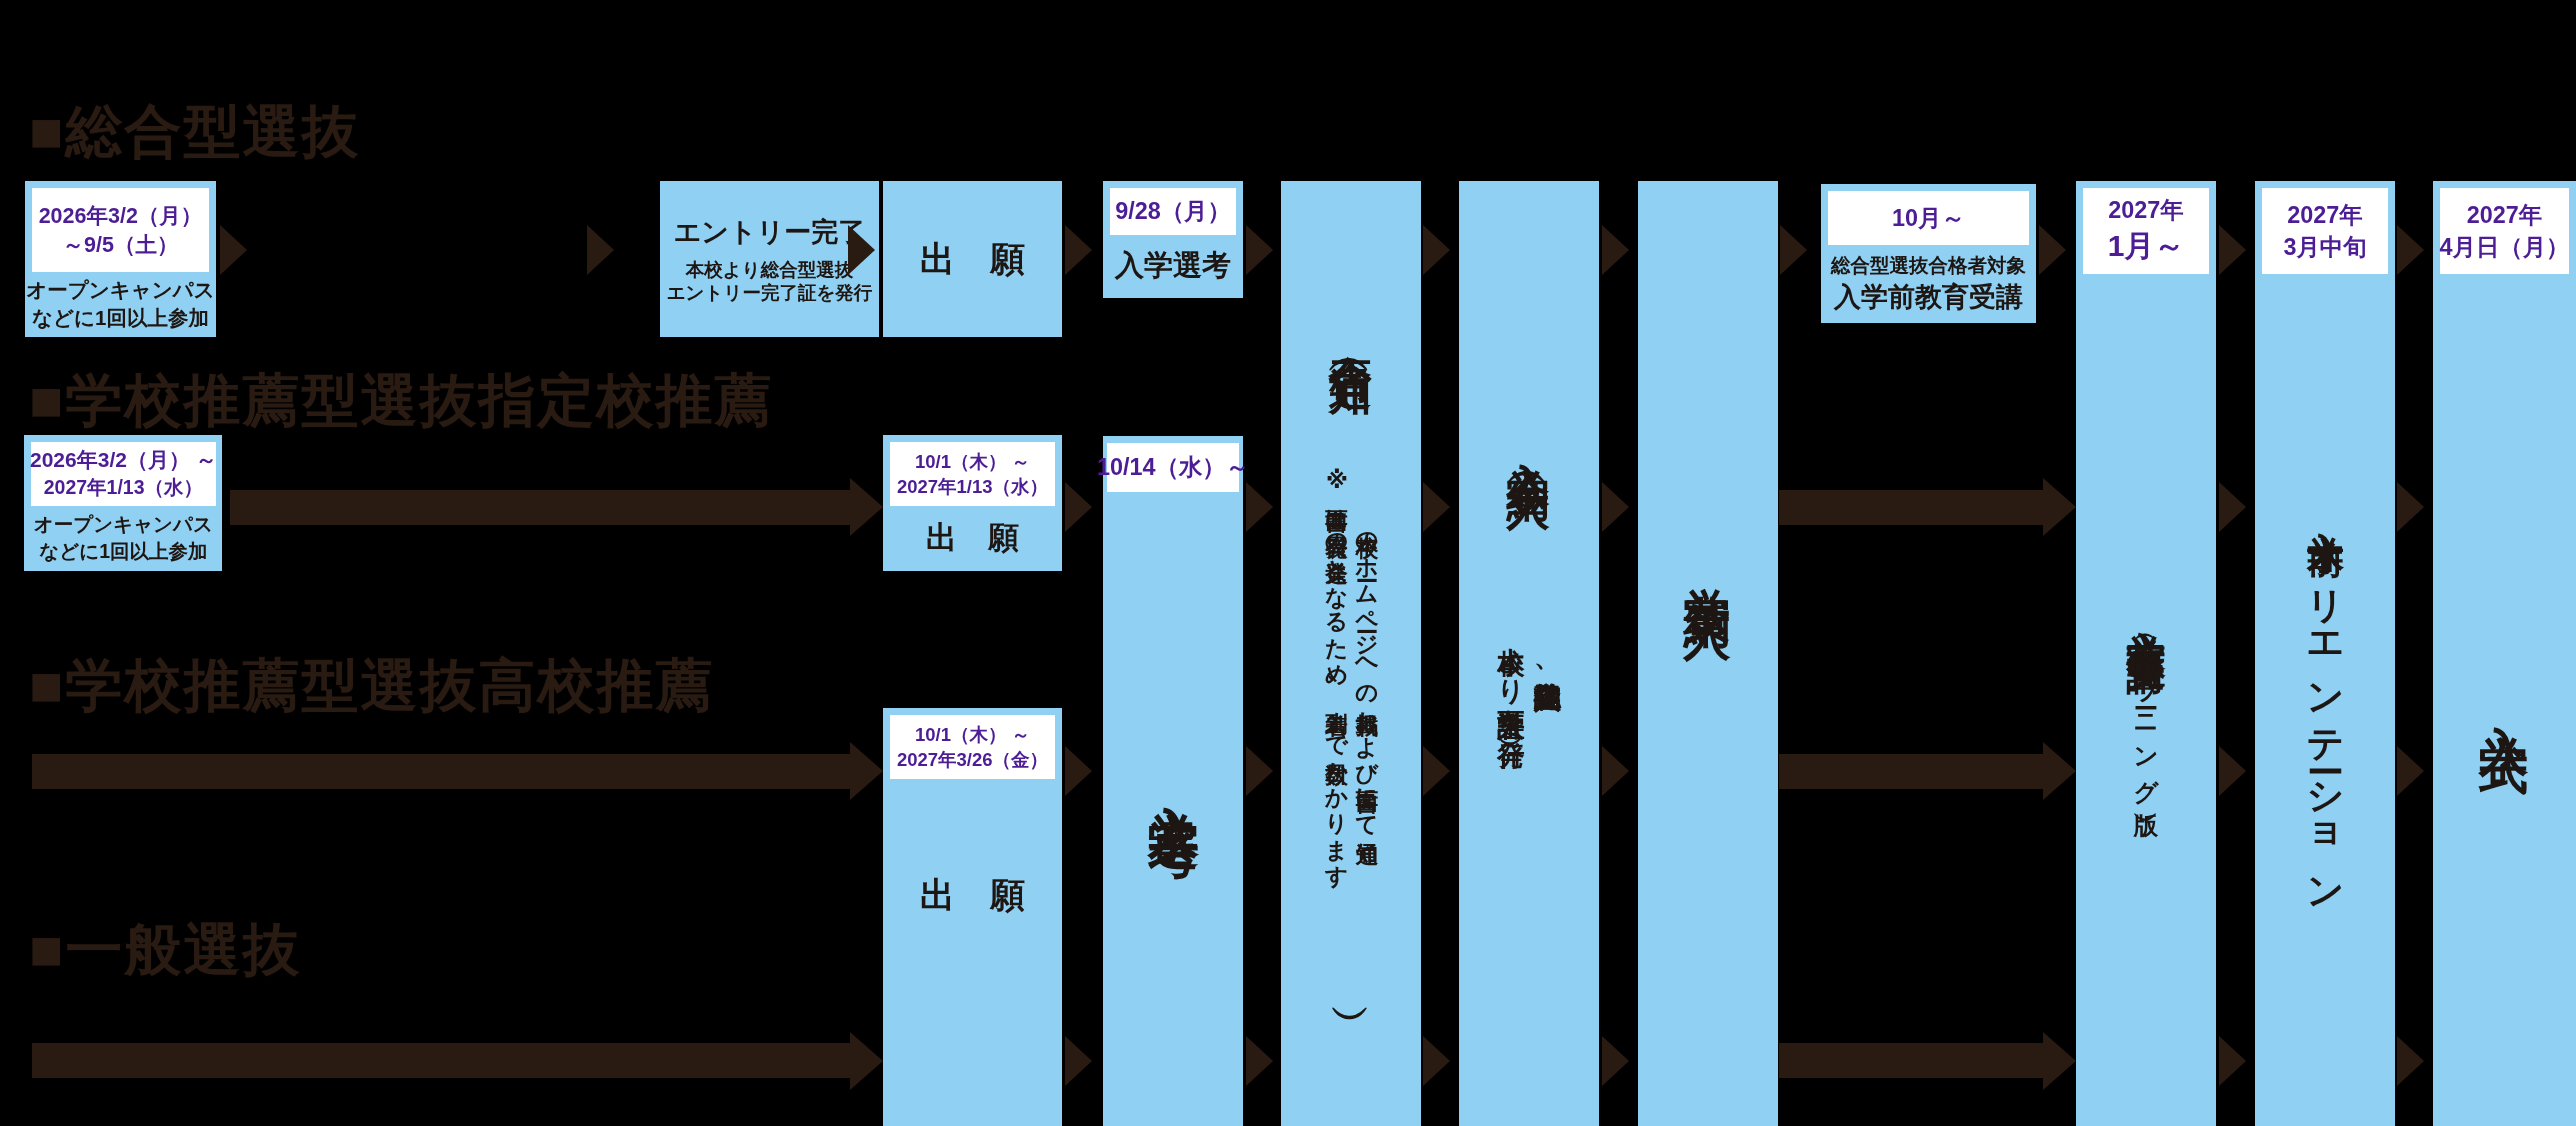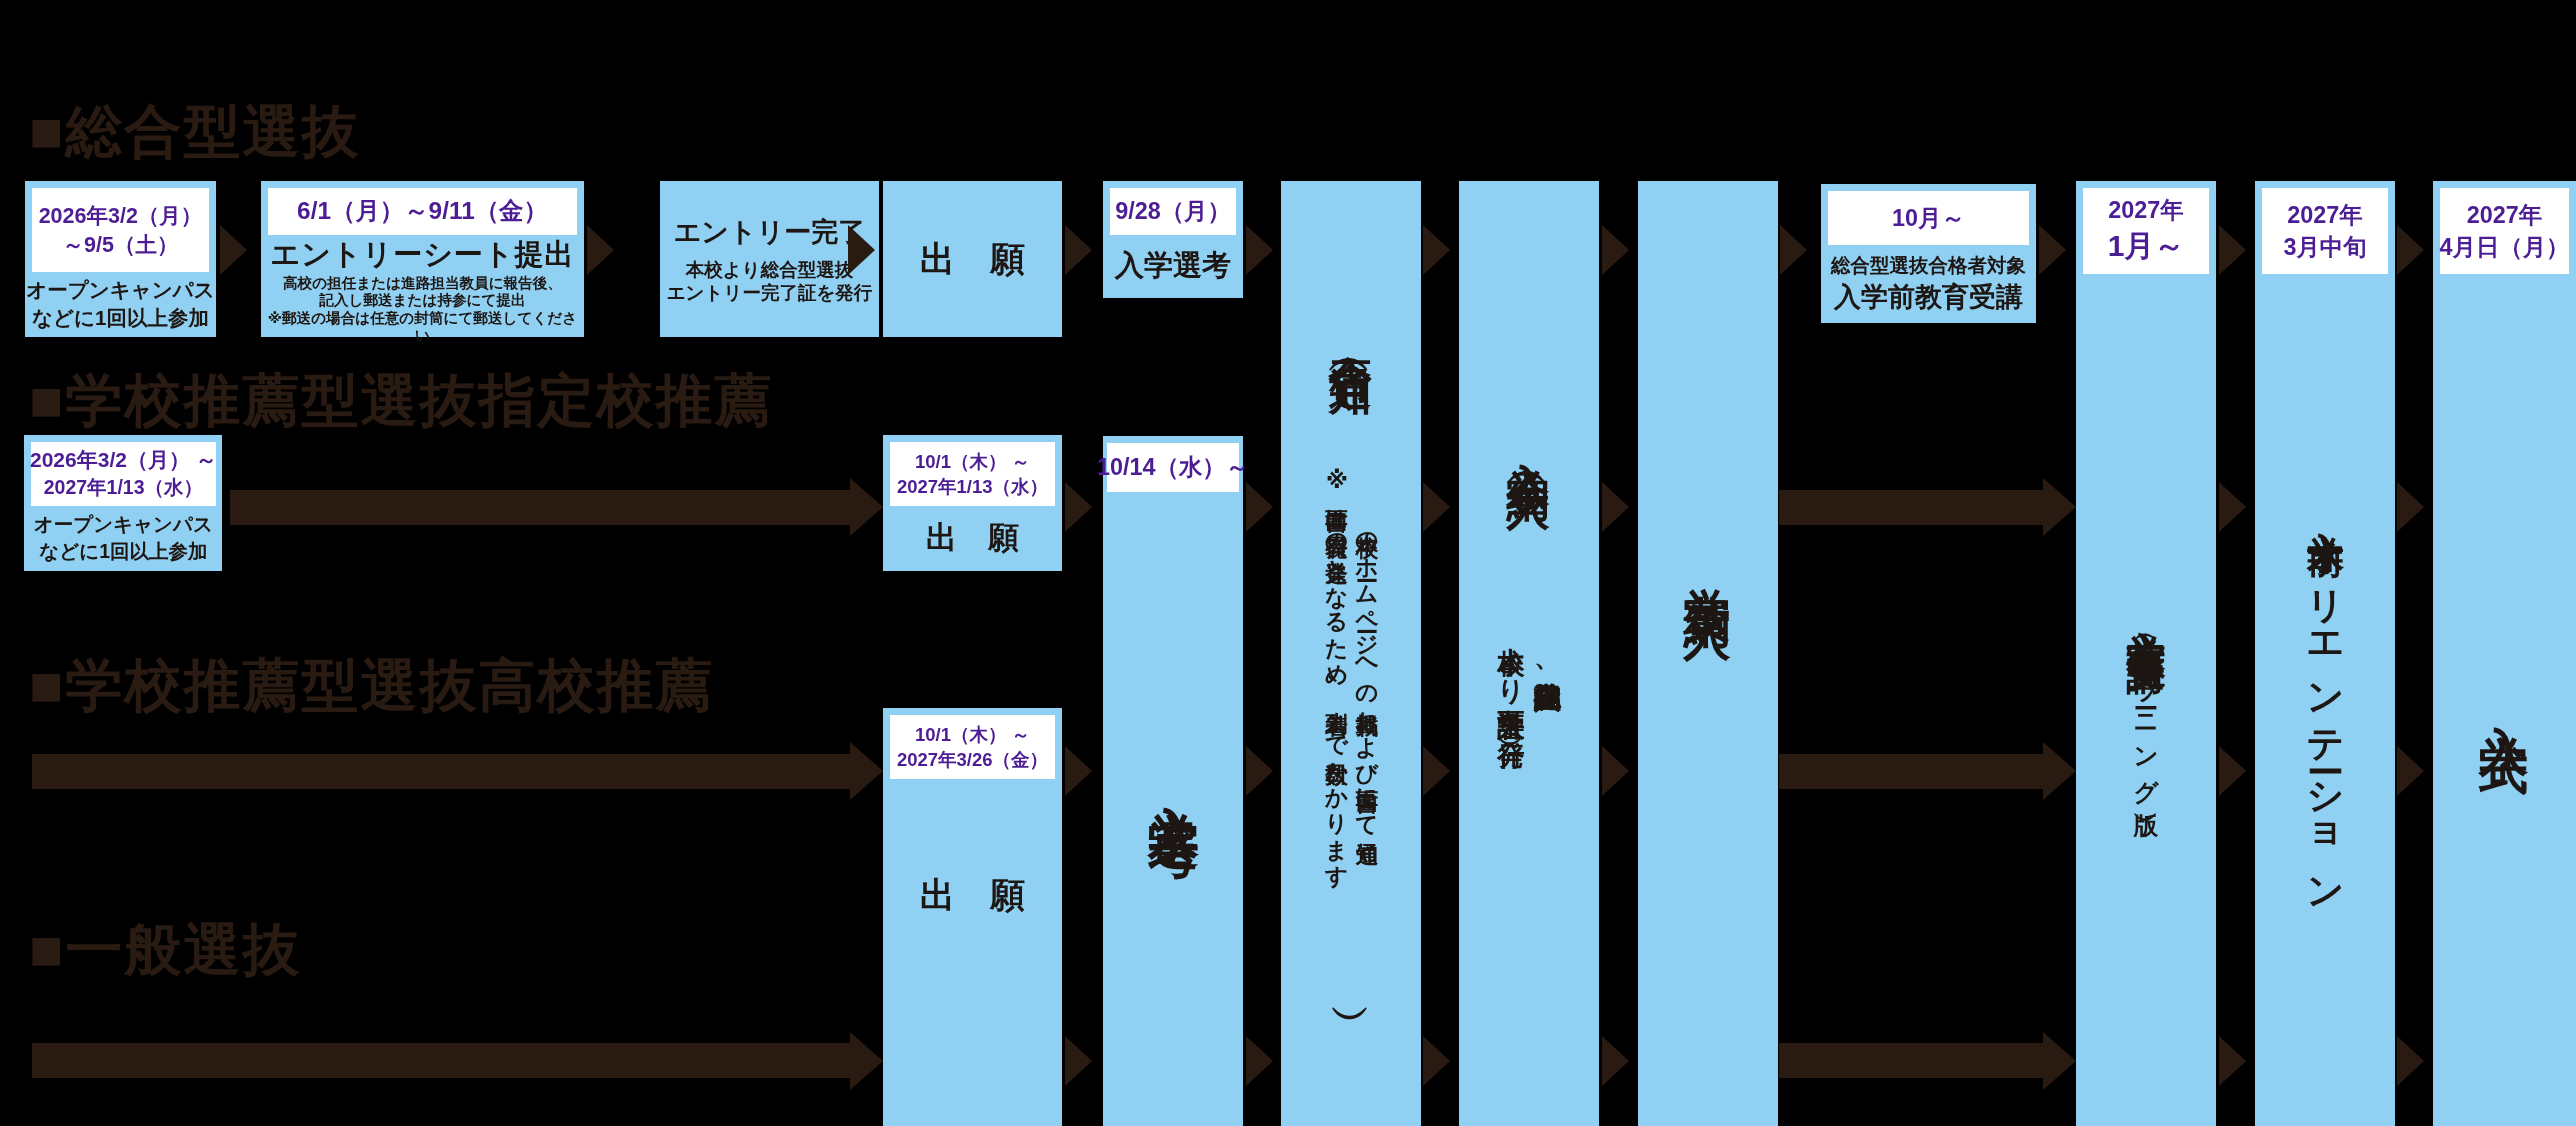--- a/index.html
+++ b/index.html
@@ -44,31 +44,20 @@
     <div class="hdr" style="height:84px">
       <div class="hline" style="font-size:21.5px">2026年3/2（月）</div>
       <div class="hline" style="font-size:21.5px">～9/5（土）</div>
     </div>
     <div class="bodyc">
       <div style="font-size:20.5px">オープンキャンパス</div>
       <div style="font-size:20.5px">などに1回以上参加</div>
     </div>
   </div>
 
-  <div class="box" style="left:261px;top:181px;width:323px;height:156px">
-    <div class="hdr" style="height:47px">
-      <div class="hline" style="font-size:24.4px">6/1（月）～9/11（金）</div>
-    </div>
-    <div class="bodyc">
-      <div style="font-size:29px;letter-spacing:1px">エントリーシート提出</div>
-      <div style="font-size:14.6px;line-height:1.2">高校の担任または進路担当教員に報告後、</div>
-      <div style="font-size:14.6px;line-height:1.2">記入し郵送または持参にて提出</div>
-      <div style="font-size:14.6px;line-height:1.2">※郵送の場合は任意の封筒にて郵送してください</div>
-    </div>
-  </div>
 
   <div class="box" style="left:660px;top:181px;width:219px;height:156px">
     <div class="bodyc">
       <div style="font-size:27px;margin-bottom:7.8px">エントリー完了</div>
       <div style="font-size:18.5px;line-height:1.25">本校より総合型選抜</div>
       <div style="font-size:18.5px;line-height:1.25">エントリー完了証を発行</div>
     </div>
   </div>
 
   <div class="box" style="left:883px;top:181px;width:179px;height:156px">

